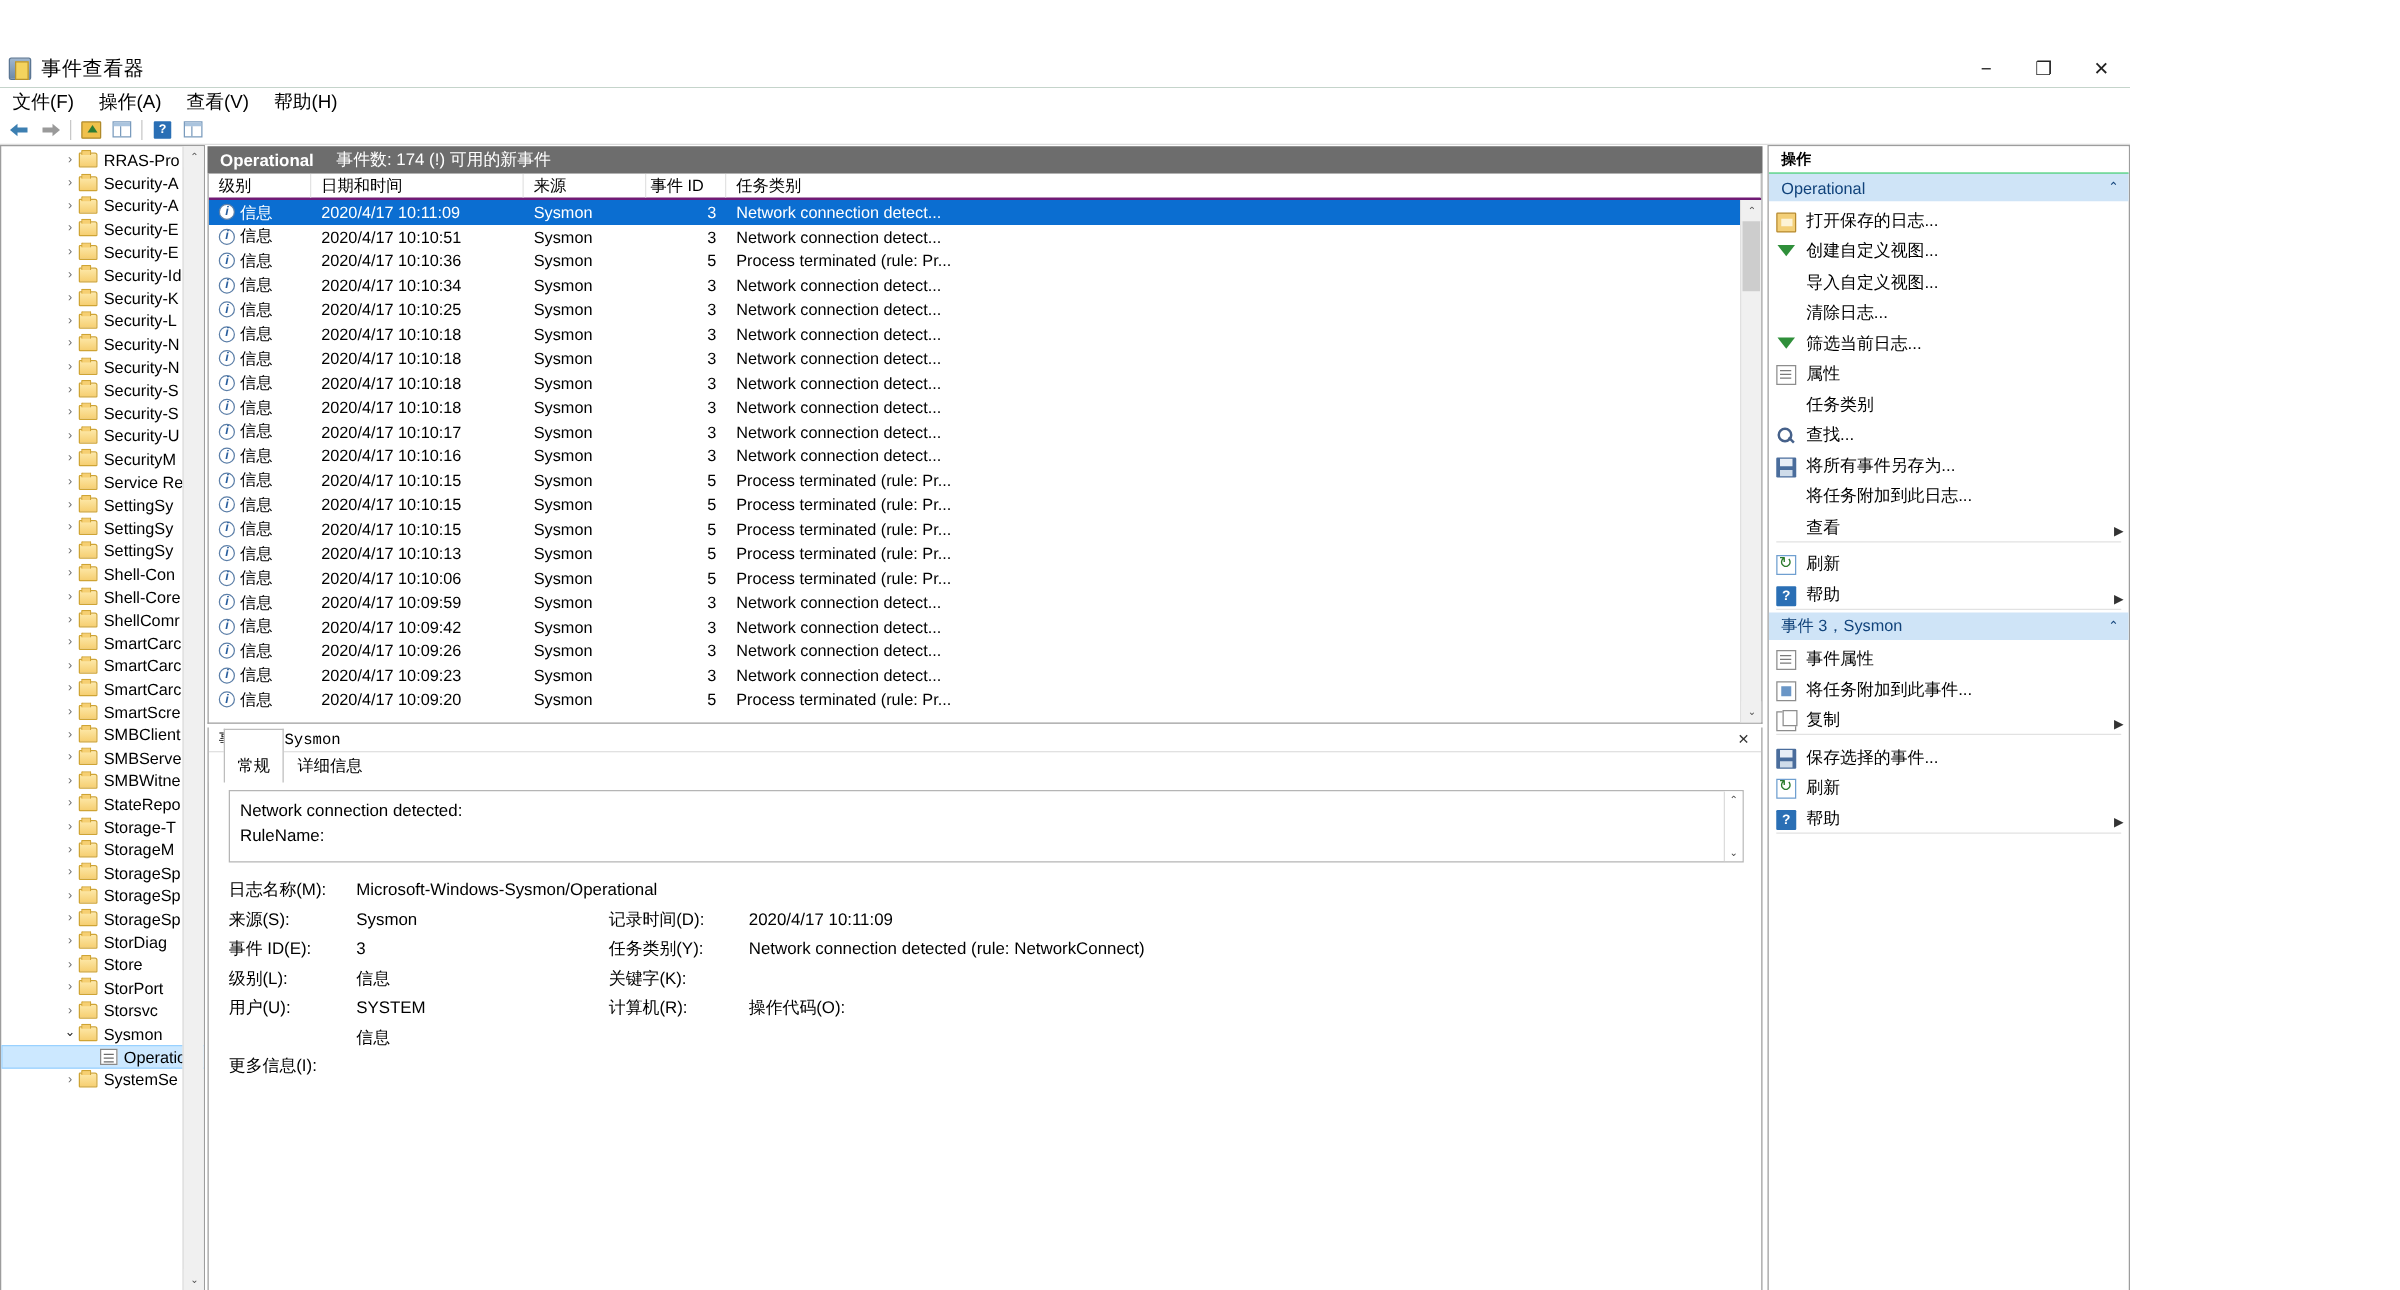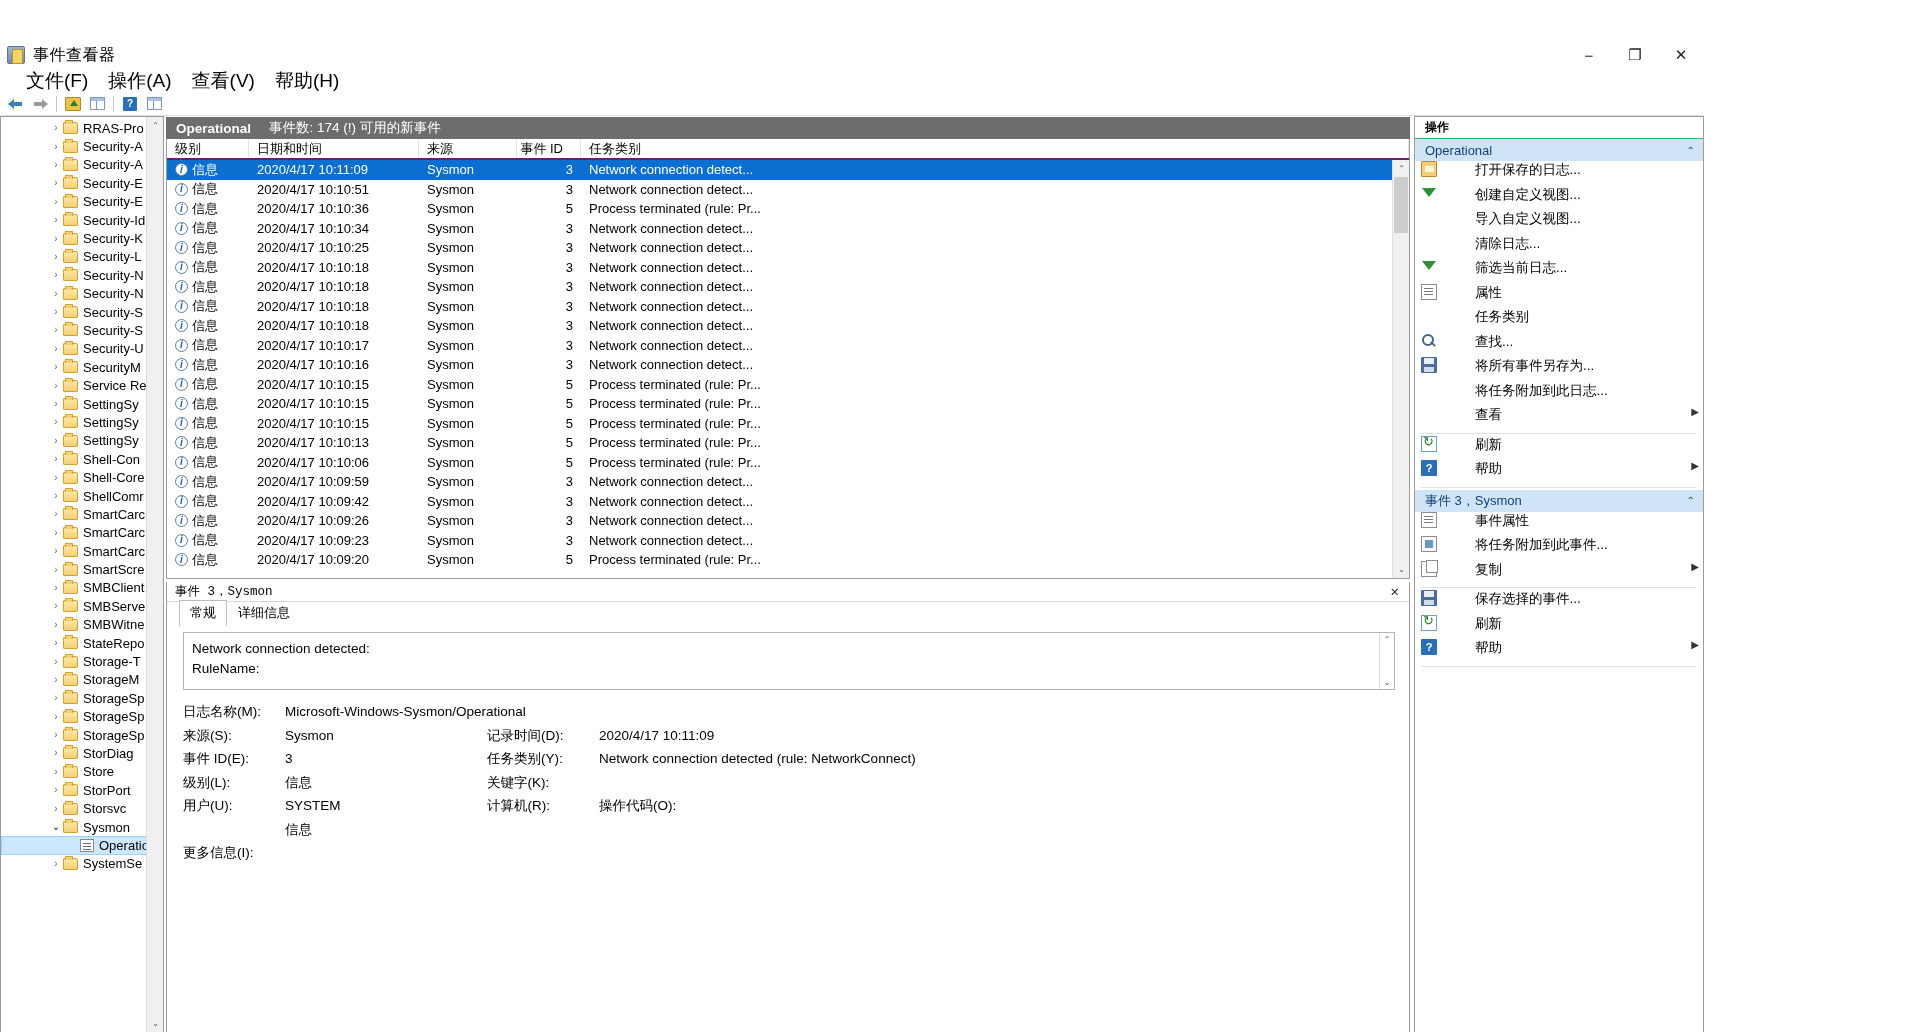--- a/index.html
+++ b/index.html
@@ -62,24 +62,24 @@
     font-size: 15px;
     color: #222;
     background: transparent;
   }
 
   
   .menubar {
     height: 22px;
     display: flex;
     align-items: center;
-    padding-left: 16px;
+    padding-left: 0;
     background: #ffffff;
     flex: 0 0 22px;
-    font-size: 19px;
+    font-size: 15px;
   }
   .menu-item {
     padding: 2px 10px;
     color: #000;
   }
 
   
   .toolbar {
     height: 24px;
     display: flex;
@@ -423,21 +423,21 @@
   }
   .tabs {
     height: 24px;
     flex: 0 0 24px;
     display: flex;
     align-items: flex-end;
     padding-left: 12px;
     background: #ffffff;
   }
   .tab {
-    padding: 3px 10px 4px 10px;
+    padding: 20px 10px 4px 10px;
     font-size: 13px;
     border: 1px solid transparent;
     border-bottom: none;
     color: #000;
   }
   .tab.active {
     background: #ffffff;
     border-color: #bdbdbd;
     font-weight: normal;
   }
@@ -519,25 +519,24 @@
     font-size: 13px;
   }
   .act-group-head .chev {
     margin-left: auto;
     font-size: 10px;
     color: #10427a;
   }
   .act-item {
     height: 24.5px;
     display: flex;
-    align-items: flex-start;
+    align-items: flex-end;
     padding-left: 6px;
     font-size: 13.5px;
     position: relative;
-    gap: 30px;
   }
   .act-ic {
     width: 16px; height: 16px;
     flex: 0 0 16px;
     margin-right: 8px;
     position: relative;
   }
   .act-ic.blank { background: transparent; }
   .ic-open {
     background: #f3cf78;

